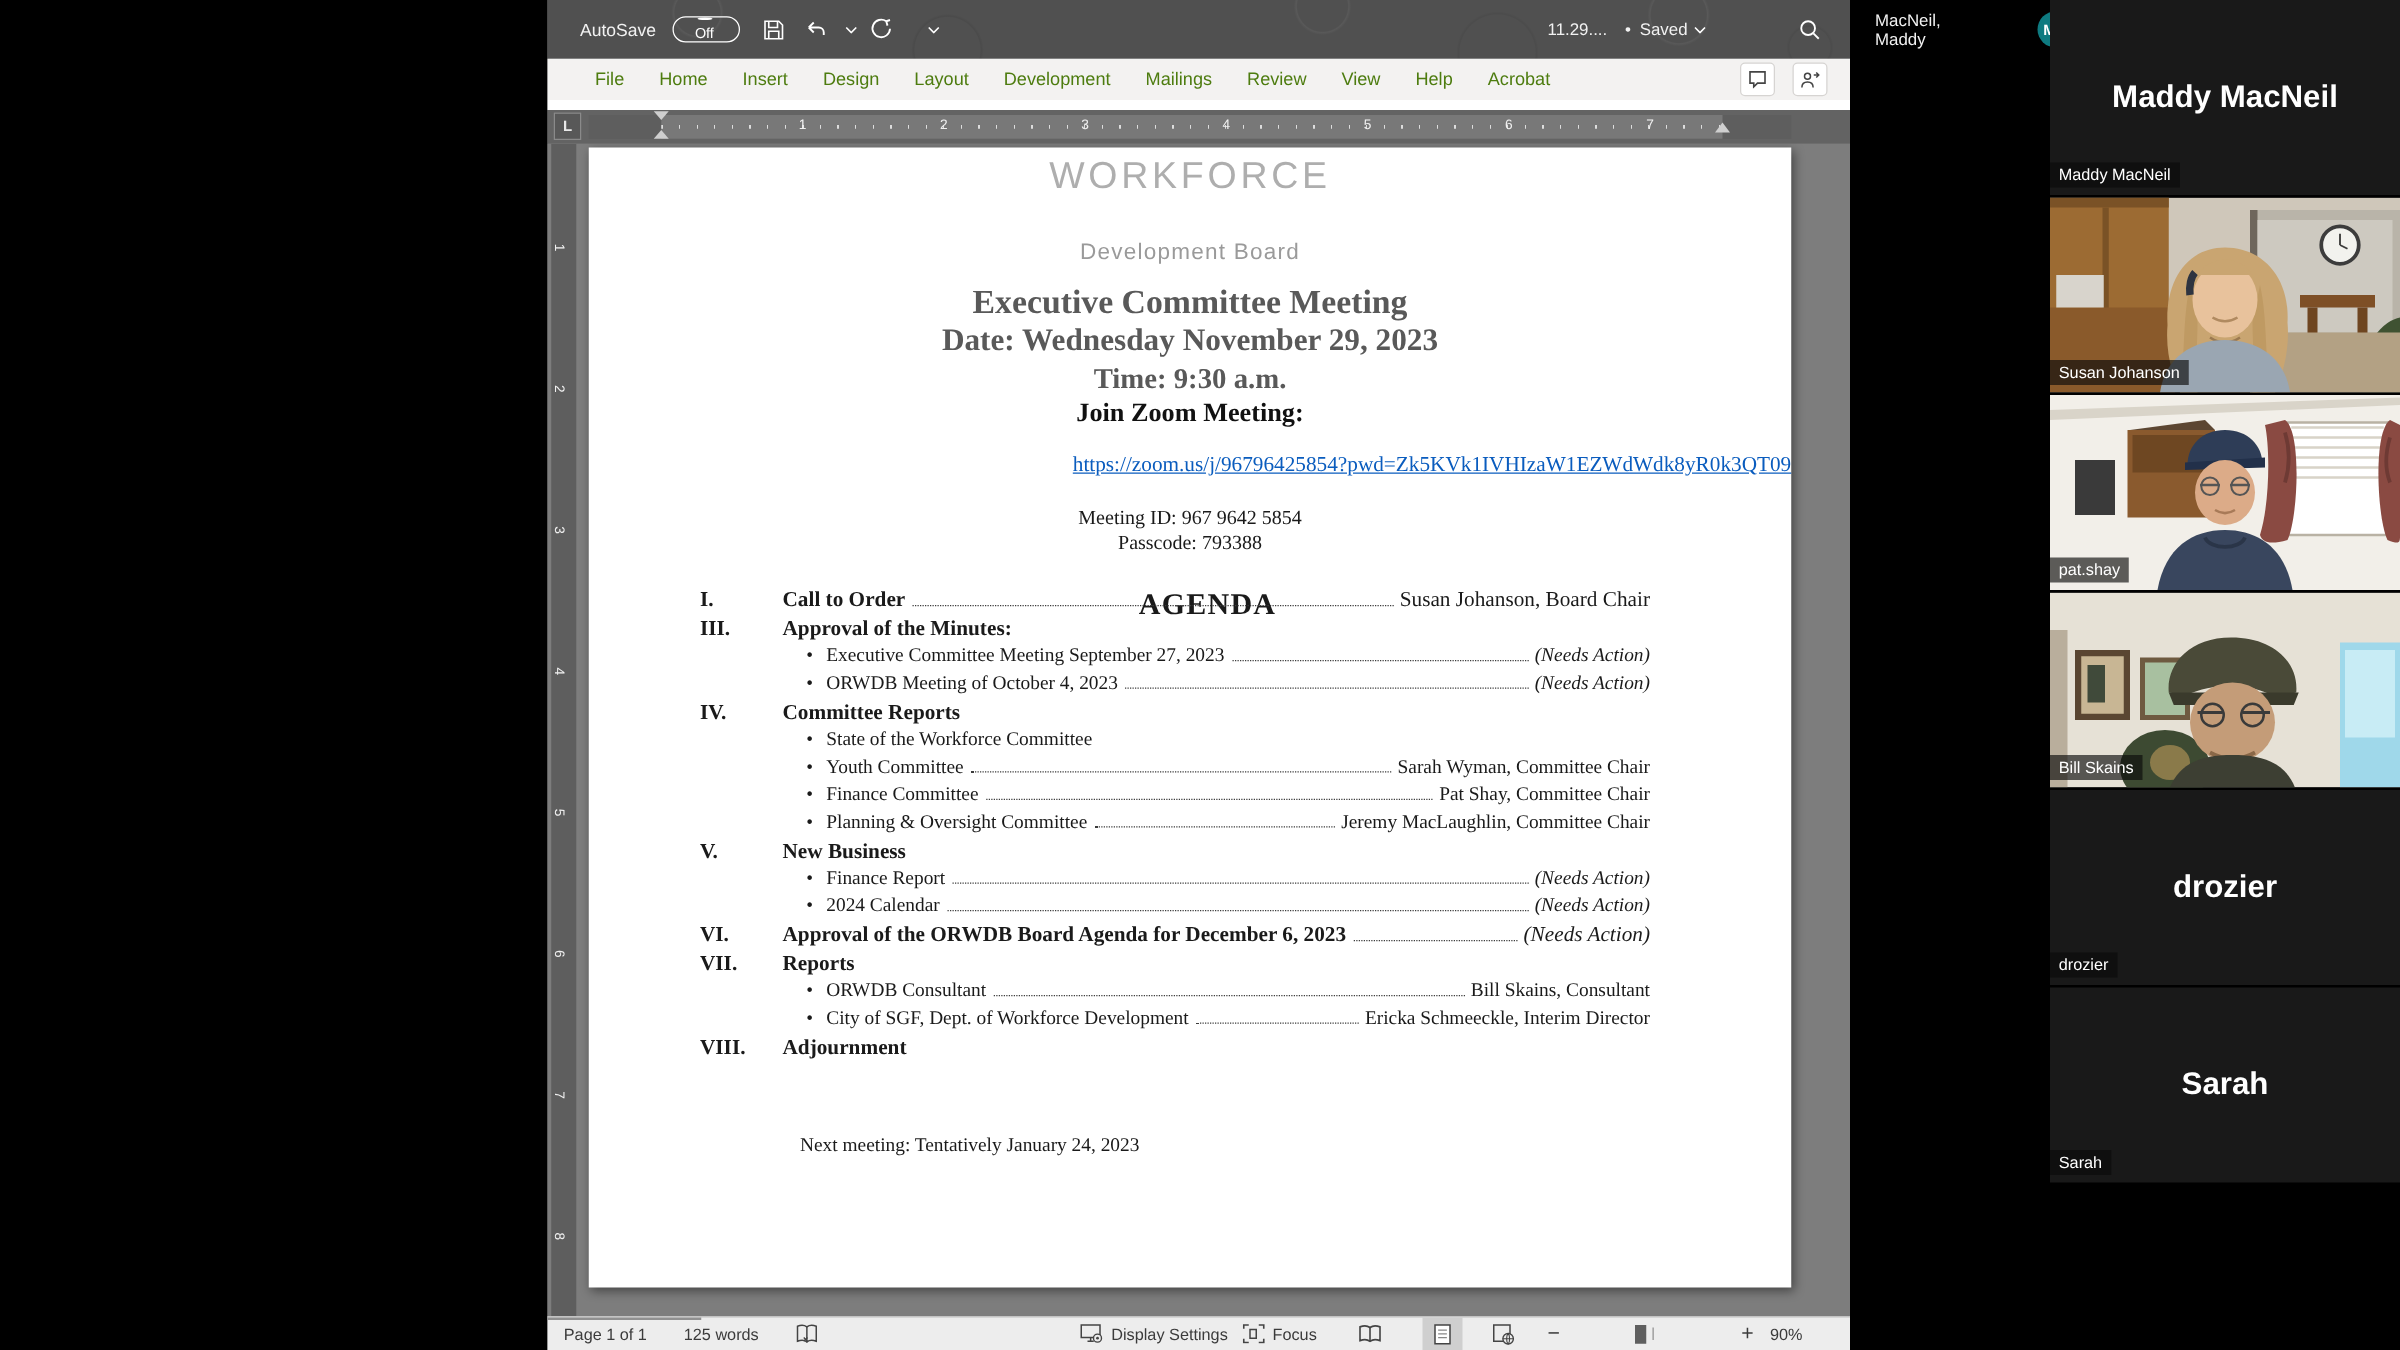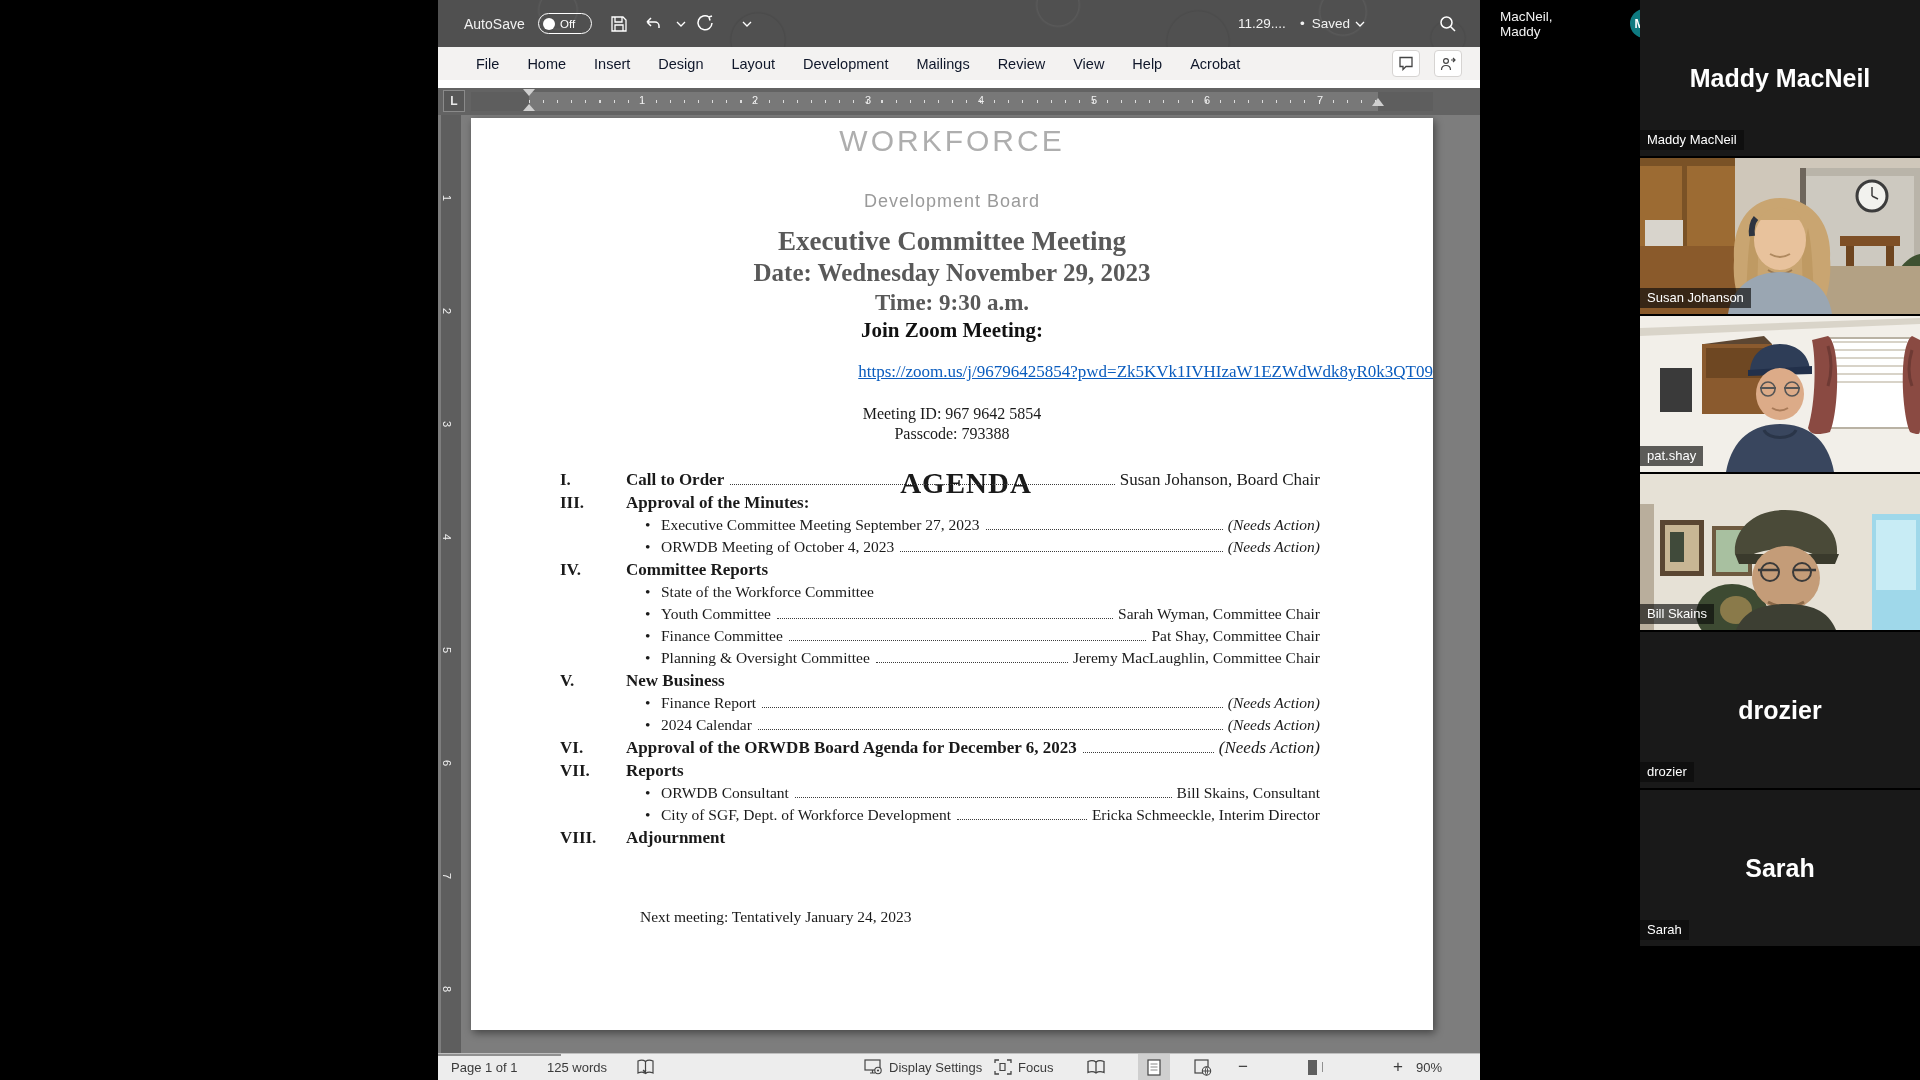--- a/index.html
+++ b/index.html
@@ -17,37 +17,37 @@
       radial-gradient(circle at 120px 10px, transparent 18px, rgba(255,255,255,.05) 19px, transparent 21px),
       radial-gradient(circle at 320px 40px, transparent 26px, rgba(0,0,0,.07) 27px, transparent 29px),
       radial-gradient(circle at 620px 5px, transparent 20px, rgba(255,255,255,.05) 21px, transparent 23px),
       radial-gradient(circle at 760px 42px, transparent 30px, rgba(0,0,0,.06) 31px, transparent 33px),
       radial-gradient(circle at 905px 12px, transparent 22px, rgba(255,255,255,.05) 23px, transparent 25px),
       radial-gradient(circle at 1010px 38px, transparent 16px, rgba(0,0,0,.06) 17px, transparent 19px);
   }
   .tb-item { position:absolute; top:0; height:47px; display:flex; align-items:center; }
   .autosave-label { left:26px; }
   .autosave-toggle { left:100px; }
-  .toggle-pill { width:54px; height:21px; border:1.5px solid #fff; border-radius:11px; display:flex; align-items:center; padding:0 7px 0 4px; gap:5px; cursor:pointer;}
+  .toggle-pill { width:54px; height:21px; border:1.5px solid #fff; border-radius:11px; display:flex; align-items:center; padding:0 7px 0 4px; gap:5px; cursor:pointer;flex-direction:column;}
   .toggle-knob { width:12px; height:12px; background:#fff; border-radius:50%; }
   .toggle-text { font-size:11.5px; color:#fff; }
   .qat-btn { width:30px; justify-content:center; cursor:pointer; }
   .doc-title-tb { left:800px; font-size:13.5px; }
   .save-status { left:862px; font-size:13.5px; gap:5px; }
   .save-status::before { content:"•"; margin-right:2px; }
   .search-btn { left:1000px; }
   .user-name-tb { left:1062px; font-size:13.5px; }
   .avatar-mm { left:1192px; }
   .avatar-circle { width:29px; height:29px; border-radius:50%; background:#0e7a80; color:#fff; font-size:12px; font-weight:bold; display:flex; align-items:center; justify-content:center; }
   .win-btn { width:44px; justify-content:center; cursor:pointer; }
   svg.ic { display:block; }
 
   
   .tab-row { height:33px; flex:0 0 33px; background:#f3f2f1; display:flex; align-items:center; padding-left:24px; position:relative; }
-  .rtab { font-size:14.5px; color:#0f172a; padding:0 14px; height:49px; display:flex; align-items:center; cursor:pointer; white-space:nowrap; }
+  .rtab { font-size:14.5px; color:#4d7c0f; padding:0 14px; height:49px; display:flex; align-items:center; cursor:pointer; white-space:nowrap; }
   .ribbon-strip { height:8px; flex:0 0 8px; background:#fff; }
   .tab-row .right-btns { position:absolute; right:18px; top:3px; display:flex; gap:14px; }
   .sq-btn { width:28px; height:27px; background:#fff; border:1px solid #d6d4d2; border-radius:4px; display:flex; align-items:center; justify-content:center; cursor:pointer; }
 
   
   .ruler-region { height:27px; flex:0 0 27px; background:#636363; position:relative; }
   .tab-selector { position:absolute; left:5px; top:2px; width:22px; height:22px; background:#585858; border:1px solid #8a8a8a; color:#e8e8e8; font-size:12px; font-weight:bold; display:flex; align-items:center; justify-content:center; cursor:pointer; }
   .h-ruler { position:absolute; left:33px; top:4px; width:962px; height:19px; background:#5e5e5e; }
   .h-ruler .content-zone { position:absolute; left:58px; top:0; width:849px; height:19px; background:#787878; }
   .h-ruler .ticks { position:absolute; left:58px; top:8px; width:849px; height:3px;
@@ -67,21 +67,21 @@
   .logo1 { margin-top:8px; font-family:"Liberation Sans",sans-serif; font-size:30px; letter-spacing:3px; color:#aeaeae; line-height:30px; }
   .logo2 { font-family:"Liberation Sans",sans-serif; font-size:18px; letter-spacing:1px; color:#9a9a9a; line-height:20px;margin-top:35px; }
   .doc-title { margin-top:14px; font-size:27px; font-weight:bold; color:#595959; line-height:32px; }
   .doc-date  { font-size:25px; font-weight:bold; color:#595959; line-height:31px; }
   .doc-time  { font-size:23px; font-weight:bold; color:#595959; line-height:29px; }
   .doc-join  { font-size:21px; font-weight:bold; color:#111; line-height:27px; }
   .doc-link-line { margin-top:16px; line-height:24px;text-align:right; }
   .doc-link { font-size:17px; color:#0a5cbe; text-decoration:underline; cursor:pointer; }
   .doc-meet { margin-top:20px; font-size:16px; line-height:20px; }
   .doc-pass { font-size:16px; line-height:20px; }
-  .agenda-title { margin-top:22px; font-size:29px; font-weight:bold; letter-spacing:1px; line-height:34px;margin-left:28px; }
+  .agenda-title { margin-top:22px; font-size:24px; font-weight:bold; letter-spacing:1px; line-height:34px;margin-left:28px; }
 
   .agenda { position:absolute; left:89px; top:350px; width:760px; }
   .row { display:flex; align-items:baseline; white-space:nowrap; }
   .row.main { height:23px; font-size:17px; line-height:23px; }
   .row.main .num { width:66px; font-weight:bold; flex:0 0 66px; }
   .row.main .ttl { font-weight:bold; }
   .row.blt { height:22px; font-size:15.5px; line-height:22px; padding-left:85px; }
   .row.blt .bmark::before { content:"•"; }
   .row.blt .bmark { width:16px; flex:0 0 16px; }
   .lead { flex:1; border-bottom:1.7px dotted #3c3c3c; margin:0 5px 4px 6px; min-width:20px; }

